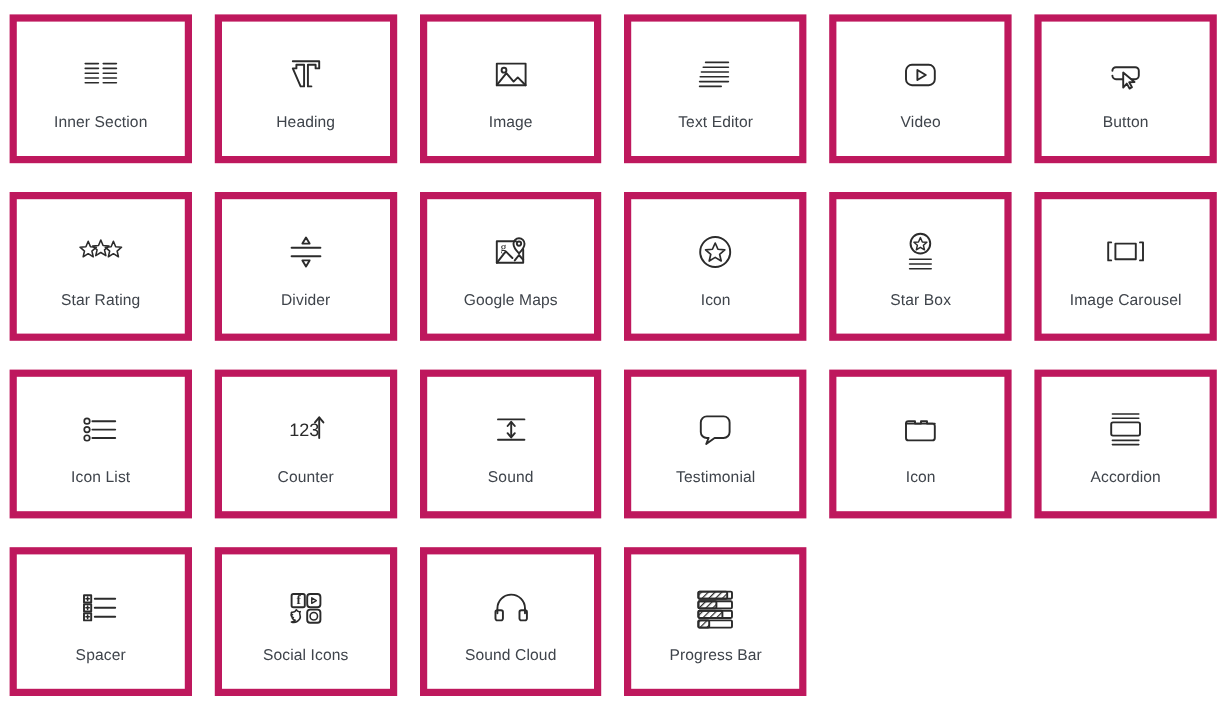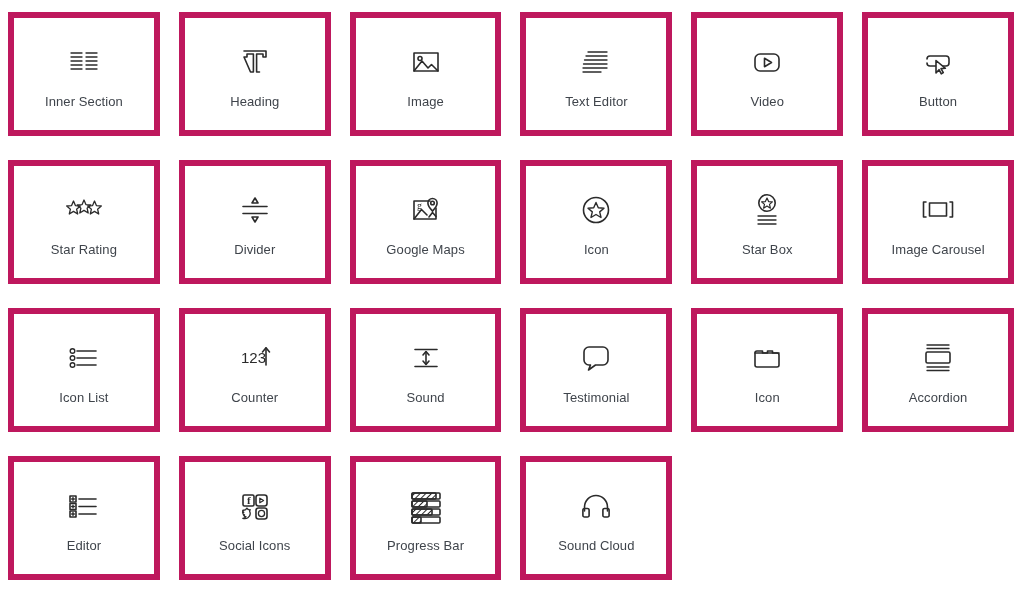--- a/index.html
+++ b/index.html
@@ -366,38 +366,51 @@
         <g class="st-thin">
           <line x1="6.6" y1="8" x2="9.4" y2="8"></line>
             <line x1="8" y1="6.6" x2="8" y2="9.4"></line>
           <line x1="6.6" y1="15.5" x2="9.4" y2="15.5"></line>
             <line x1="8" y1="14.1" x2="8" y2="16.9"></line>
           <line x1="6.6" y1="23" x2="9.4" y2="23"></line>
             <line x1="8" y1="21.6" x2="8" y2="24.4"></line>
         </g>
       </svg>
     </span>
-    <span class="widget-label">Editor</span>
+    <span class="widget-label">Spacer</span>
   </div>
 
   <div class="widget-card">
     <span class="widget-icon">
       <svg width="36" height="32" viewBox="0 0 36 32">
         <g class="st">
           <rect x="6" y="5" width="11" height="11" rx="1.5" ry="1.5"></rect>
           <text class="fb-f" x="10" y="13.5">f</text>
           <rect x="19" y="5" width="11" height="11" rx="2.5" ry="2.5"></rect>
           <path d="M22.8 8.2 L26.6 10.5 L22.8 12.8 Z" stroke-width="1.2"></path>
           <rect x="19" y="18" width="11" height="11" rx="2.5" ry="2.5"></rect>
           <circle cx="24.5" cy="23.5" r="3.1" stroke-width="1.3"></circle>
           <path d="M6 20.2 c2.2 0.2 3.4 -0.8 3.9 -2.1 c0.6 1.1 1.9 1.9 3.3 1.6 c-0.6 0.6 -0.6 1.6 -0.3 2.4 c0.7 2 -0.2 4.4 -2 5.6 c-1.6 1.1 -3.6 1.2 -5.1 0.6 c1.3 -0.1 2.4 -0.6 3.2 -1.5 c-1.3 -0.1 -2.2 -0.9 -2.6 -2 c0.4 0.1 0.8 0.1 1.1 0 c-1.2 -0.4 -2 -1.5 -1.9 -2.8 c0.4 0.2 0.8 0.3 1.2 0.3 c-1.1 -0.8 -1.4 -1.4 -0.8 -2.1 Z" stroke-width="1.3"></path>
         </g>
       </svg>
     </span>
     <span class="widget-label">Social Icons</span>
+  </div>
+
+  <div class="widget-card">
+    <span class="widget-icon">
+      <svg width="36" height="32" viewBox="0 0 36 32">
+        <g class="st">
+          <path d="M6.5 21 V17 a11.5 11.5 0 0 1 23 0 v4"></path>
+          <path d="M6.5 18.5 h3 a1.6 1.6 0 0 1 1.6 1.6 v5.3 a1.6 1.6 0 0 1 -1.6 1.6 h-3 a1.6 1.6 0 0 1 -1.6 -1.6 v-5.3 a1.6 1.6 0 0 1 1.6 -1.6 Z"></path>
+          <path d="M26.5 18.5 h3 a1.6 1.6 0 0 1 1.6 1.6 v5.3 a1.6 1.6 0 0 1 -1.6 1.6 h-3 a1.6 1.6 0 0 1 -1.6 -1.6 v-5.3 a1.6 1.6 0 0 1 1.6 -1.6 Z"></path>
+        </g>
+      </svg>
+    </span>
+    <span class="widget-label">Sound Cloud</span>
   </div>
 
   <div class="widget-card">
     <span class="widget-icon">
       <svg width="38" height="34" viewBox="0 0 38 34">
         <defs>
           <pattern id="hatch" width="4" height="4" patternTransform="rotate(45)" patternUnits="userSpaceOnUse">
             <line x1="0" y1="0" x2="0" y2="4" stroke="#2b2b2b" stroke-width="2"></line>
           </pattern>
         </defs>
@@ -409,26 +422,13 @@
           <rect x="5" y="20" width="28" height="6" rx="1" ry="1"></rect>
           <rect x="5" y="20" width="20" height="6" rx="1" ry="1" fill="url(#hatch)"></rect>
           <rect x="5" y="28" width="28" height="6" rx="1" ry="1"></rect>
           <rect x="5" y="28" width="9" height="6" rx="1" ry="1" fill="url(#hatch)"></rect>
         </g>
       </svg>
     </span>
     <span class="widget-label">Progress Bar</span>
   </div>
 
-  <div class="widget-card">
-    <span class="widget-icon">
-      <svg width="36" height="32" viewBox="0 0 36 32">
-        <g class="st">
-          <path d="M6.5 21 V17 a11.5 11.5 0 0 1 23 0 v4"></path>
-          <path d="M6.5 18.5 h3 a1.6 1.6 0 0 1 1.6 1.6 v5.3 a1.6 1.6 0 0 1 -1.6 1.6 h-3 a1.6 1.6 0 0 1 -1.6 -1.6 v-5.3 a1.6 1.6 0 0 1 1.6 -1.6 Z"></path>
-          <path d="M26.5 18.5 h3 a1.6 1.6 0 0 1 1.6 1.6 v5.3 a1.6 1.6 0 0 1 -1.6 1.6 h-3 a1.6 1.6 0 0 1 -1.6 -1.6 v-5.3 a1.6 1.6 0 0 1 1.6 -1.6 Z"></path>
-        </g>
-      </svg>
-    </span>
-    <span class="widget-label">Sound Cloud</span>
-  </div>
-
 </div>
 
 </body></html>

